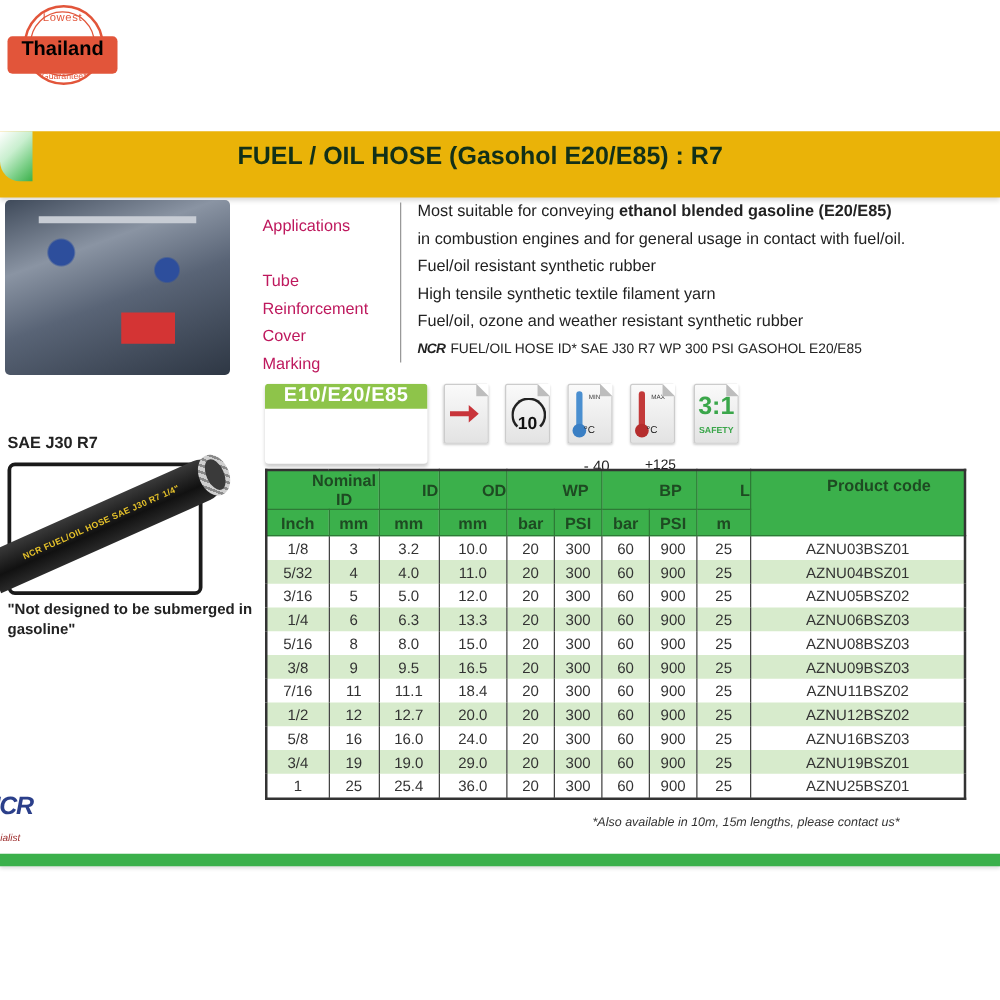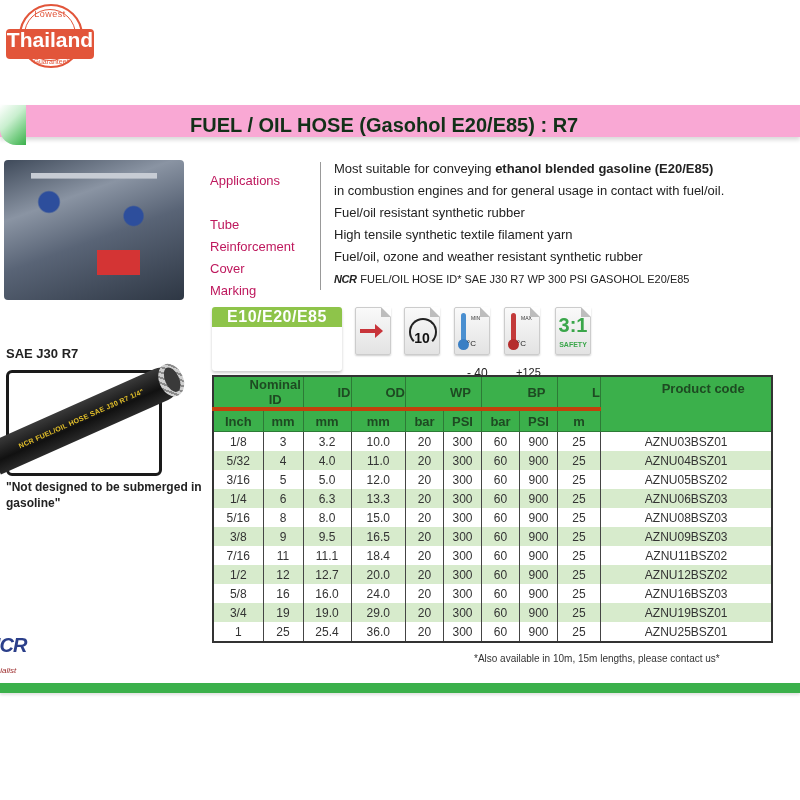--- a/index.html
+++ b/index.html
@@ -3,25 +3,25 @@
 <meta charset="utf-8">
 <style>
   html, body { margin:0; padding:0; }
   body { width:800px; height:800px; background:#ffffff; position:relative; overflow:hidden; font-family:"Liberation Sans", sans-serif; color:#222; }
 
   
   .badge { position:absolute; left:6px; top:2px; width:88px; height:76px; }
   .badge .ring { position:absolute; left:13px; top:2px; width:60px; height:60px; border:2px solid #e2553a; border-radius:50%; }
   .badge .ring2 { position:absolute; left:18px; top:7px; width:50px; height:50px; border:1px solid #e2553a; border-radius:50%; }
   .badge .top { position:absolute; left:0; top:7px; width:88px; text-align:center; font-size:9px; color:#e2553a; letter-spacing:0.5px; }
-  .badge .ribbon { position:absolute; left:0; top:27px; width:88px; height:30px; background:#e2553a; border-radius:4px; color:#ffffff; font-weight:bold; font-size:21px; text-align:center; line-height:22px; }
+  .badge .ribbon { position:absolute; left:0; top:27px; width:88px; height:30px; background:#e2553a; border-radius:4px; color:#000000; font-weight:bold; font-size:16px; text-align:center; line-height:22px; }
   .badge .bot { position:absolute; left:0; top:56px; width:88px; text-align:center; font-size:7px; color:#e2553a; }
 
   
-  .titlebar { position:absolute; left:0; top:105px; width:800px; height:32px; background:#f9a8d4; box-shadow:0 3px 4px rgba(0,0,0,0.15); }
+  .titlebar { position:absolute; left:0; top:105px; width:800px; height:53px; background:#eab308; box-shadow:0 3px 4px rgba(0,0,0,0.15); }
   .titlebar .curl { position:absolute; left:0; top:0; width:26px; height:40px; background:linear-gradient(135deg,#ffffff 0%,#c9efcf 40%,#7fd18b 70%,#3bb04b 100%); border-radius:0 0 0 16px; }
   .titlebar .title { position:absolute; left:190px; top:0; height:40px; line-height:40px; font-size:20px; font-weight:bold; color:#123018; }
 
   
   .engine { position:absolute; left:4px; top:160px; width:180px; height:140px; background:
     radial-gradient(circle at 25% 30%, #2d4e9c 0 6%, transparent 7%),
     radial-gradient(circle at 72% 40%, #2d4e9c 0 6%, transparent 7%),
     linear-gradient(#d43434,#d43434) 68% 78%/24% 18% no-repeat,
     linear-gradient(#c7ccd4,#c7ccd4) 50% 10%/70% 4% no-repeat,
     linear-gradient(160deg,#3f4a5a 0%,#8a94a3 30%,#596476 55%,#2e3744 100%);
@@ -60,24 +60,24 @@
   .hose { position:absolute; left:-6px; top:388px; width:200px; height:34px; background:linear-gradient(#3a3a3a,#111 60%,#2a2a2a); transform:rotate(-24deg); transform-origin:left center; top:442px; border-radius:0 17px 17px 0; }
   .hose-end { position:absolute; right:-6px; top:0; width:24px; height:34px; border-radius:50%; background:repeating-linear-gradient(45deg,#cfcfcf 0 3px,#8a8a8a 3px 5px); }
   .hose-end::after { content:""; position:absolute; left:6px; top:4px; width:14px; height:26px; border-radius:50%; background:#3a3a3a; }
   .hose-text { position:absolute; left:28px; top:12px; font-size:7px; font-weight:bold; color:#e6c22a; letter-spacing:0.3px; white-space:nowrap; }
   .note { position:absolute; left:6px; top:479px; font-weight:bold; font-size:12px; color:#222; line-height:16px; width:200px; }
 
   
   .spec-table { position:absolute; left:212px; top:375px; border-collapse:collapse; font-size:12px; color:#333; border:2px solid #333; }
   .spec-table th { background:#3bb04b; color:#1e4a22; font-weight:bold; font-size:13px; border:1px solid #2d7a36; padding:0; }
   .spec-table tr.h1 th { height:23px;padding-left:34px; }
-  .spec-table tr.h2 th { height:20px; border-top:4px solid #c2410c; }
+  .spec-table tr.h2 th { height:20px; border-top:1px solid #c2410c; }
   .spec-table td { text-align:center; height:19px; padding:0; border-left:1px solid #444; border-right:1px solid #444; }
   .spec-table tr.alt td { background:#d7ebcc; }
-  .footnote { position:absolute; left:474px; top:653px; font-size:10px; color:#333; }
+  .footnote { position:absolute; left:474px; top:653px; font-size:10px; color:#333;font-style:italic; }
 
   
   .brand { position:absolute; left:0; top:634px; font-style:italic; font-weight:bold; font-size:20px; color:#2b3f8a; letter-spacing:-1px; }
   .brand-sub { position:absolute; left:0; top:666px; font-style:italic; font-size:8px; color:#9c2a2a; }
 
   
   .bottombar { position:absolute; left:0; top:683px; width:800px; height:10px; background:#3bb04b; box-shadow:0 2px 3px rgba(0,0,0,0.12); }
 </style>
 </head>
 <body>

